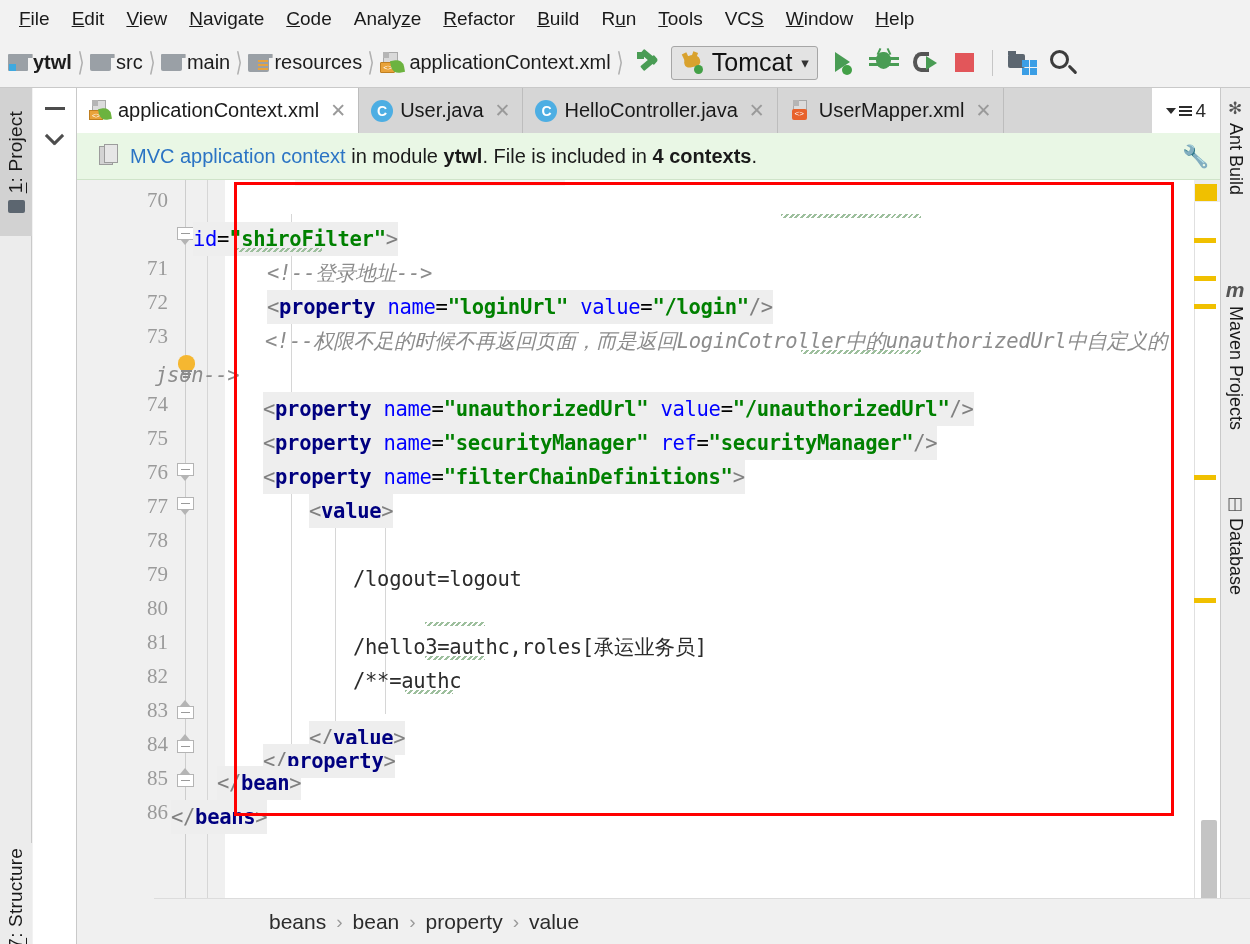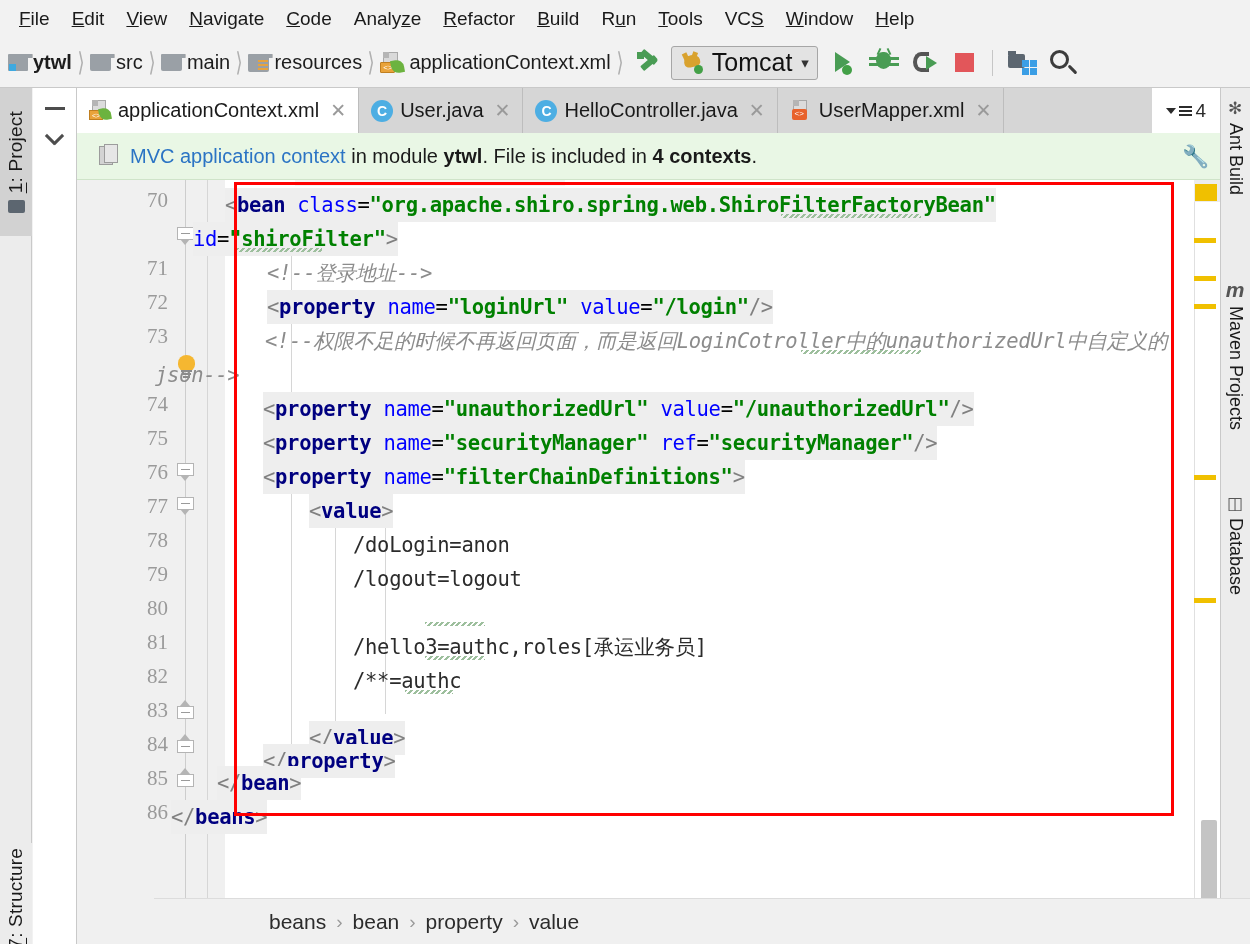--- a/index.html
+++ b/index.html
@@ -548,21 +548,20 @@
 
       <div class="codearea">
 
         <div class="indent-guide" style="left:-18px; top:0;   height:764px;"></div>
         <div class="indent-guide" style="left:66px;  top:34px; height:570px;"></div>
         <div class="indent-guide" style="left:110px; top:290px; height:280px;"></div>
         <div class="indent-guide" style="left:160px; top:324px; height:210px;"></div>
 
         <div class="codeline t-cmt hl-bg" style="left:70px; top:-28px; opacity:0.55;">&lt;!--配置 shiro 过滤器--&gt;</div>
 
-        <div class="codeline hl-bg" style="left:0px; top:8px;"><span class="t-brk">&lt;</span><span class="t-tag">bean</span><span class="t-txt"> </span><span class="t-attr">class</span><span class="t-eq">=</span><span class="t-val">"org.apache.shiro.spring.web.ShiroFilterFactoryBean"</span></div>
         <div class="squig" style="left:556px; top:34px; width:140px;"></div>
 
         <div class="codeline hl-bg" style="left:-32px; top:42px;"><span class="t-attr">id</span><span class="t-eq">=</span><span class="t-val">"shiroFilter"</span><span class="t-brk">&gt;</span></div>
         <div class="squig" style="left:12px; top:68px; width:85px;"></div>
 
         <div class="codeline t-cmt" style="left:42px; top:76px;"><span class="t-cmt">&lt;!--登录地址--&gt;</span></div>
 
         <div class="codeline hl-bg" style="left:42px; top:110px;"><span class="t-brk">&lt;</span><span class="t-tag">property</span><span class="t-txt"> </span><span class="t-attr">name</span><span class="t-eq">=</span><span class="t-val">"loginUrl"</span><span class="t-txt"> </span><span class="t-attr">value</span><span class="t-eq">=</span><span class="t-val">"/login"</span><span class="t-brk">/&gt;</span></div>
 
         <div class="codeline t-cmt" style="left:40px; top:144px;"><span class="t-cmt">&lt;!--权限不足的时候不再返回页面，而是返回LoginCotroller中的unauthorizedUrl中自定义的</span></div>
@@ -570,21 +569,20 @@
         <div class="codeline t-cmt" style="left:-70px; top:178px;"><span class="t-cmt">json--&gt;</span></div>
 
         <div class="codeline hl-bg" style="left:38px; top:212px;"><span class="t-brk">&lt;</span><span class="t-tag">property</span><span class="t-txt"> </span><span class="t-attr">name</span><span class="t-eq">=</span><span class="t-val">"unauthorizedUrl"</span><span class="t-txt"> </span><span class="t-attr">value</span><span class="t-eq">=</span><span class="t-val">"/unauthorizedUrl"</span><span class="t-brk">/&gt;</span></div>
 
         <div class="codeline hl-bg" style="left:38px; top:246px;"><span class="t-brk">&lt;</span><span class="t-tag">property</span><span class="t-txt"> </span><span class="t-attr">name</span><span class="t-eq">=</span><span class="t-val">"securityManager"</span><span class="t-txt"> </span><span class="t-attr">ref</span><span class="t-eq">=</span><span class="t-val">"securityManager"</span><span class="t-brk">/&gt;</span></div>
 
         <div class="codeline hl-bg" style="left:38px; top:280px;"><span class="t-brk">&lt;</span><span class="t-tag">property</span><span class="t-txt"> </span><span class="t-attr">name</span><span class="t-eq">=</span><span class="t-val">"filterChainDefinitions"</span><span class="t-brk">&gt;</span></div>
 
         <div class="codeline hl-bg" style="left:84px; top:314px;"><span class="t-brk">&lt;</span><span class="t-tag">value</span><span class="t-brk">&gt;</span></div>
 
-        <div class="codeline t-txt" style="left:128px; top:348px;"><span class="t-txt">/doLogin=anon</span></div>
 
         <div class="codeline t-txt" style="left:128px; top:382px;"><span class="t-txt">/logout=logout</span></div>
 
         <div class="squig" style="left:200px; top:442px; width:60px;"></div>
 
         <div class="codeline t-txt" style="left:128px; top:450px;"><span class="t-txt">/hello3=authc,roles[承运业务员]</span></div>
         <div class="squig" style="left:200px; top:476px; width:60px;"></div>
 
         <div class="codeline t-txt" style="left:128px; top:484px;"><span class="t-txt">/**=authc</span></div>
         <div class="squig" style="left:180px; top:510px; width:48px;"></div>

